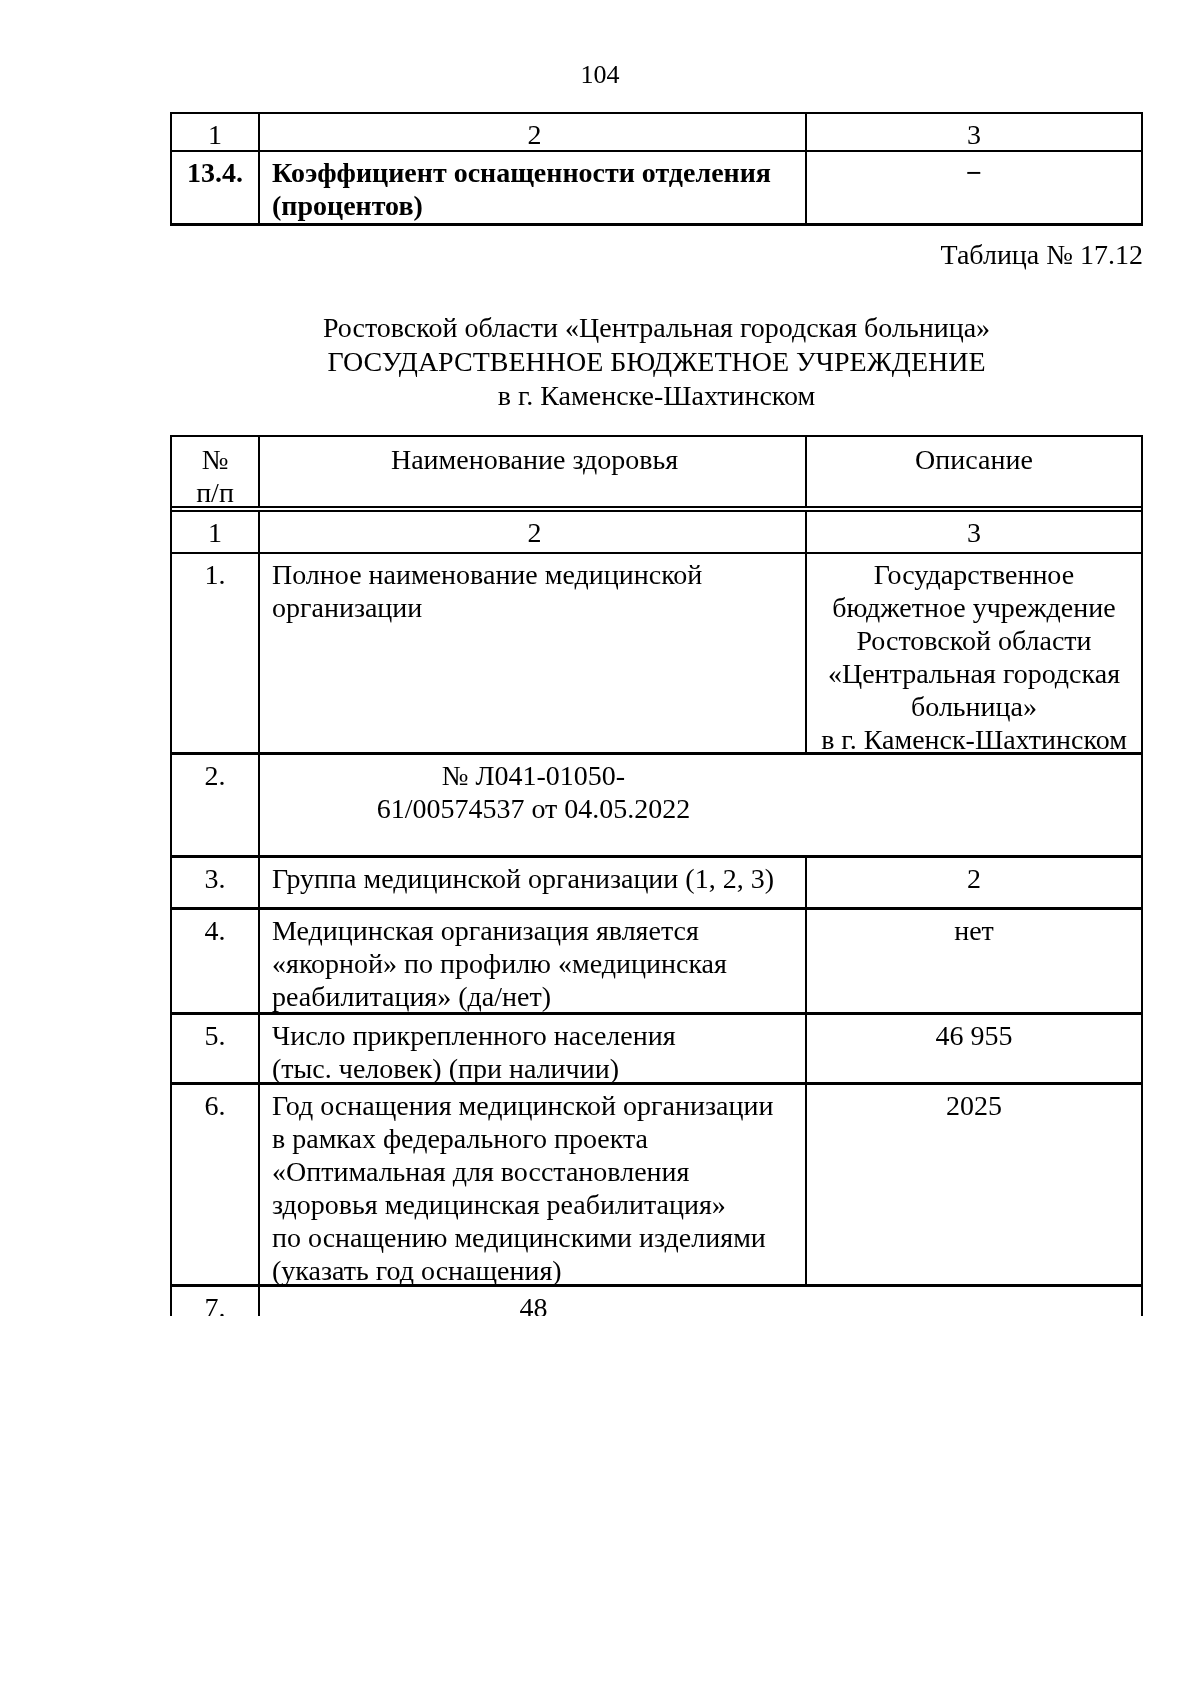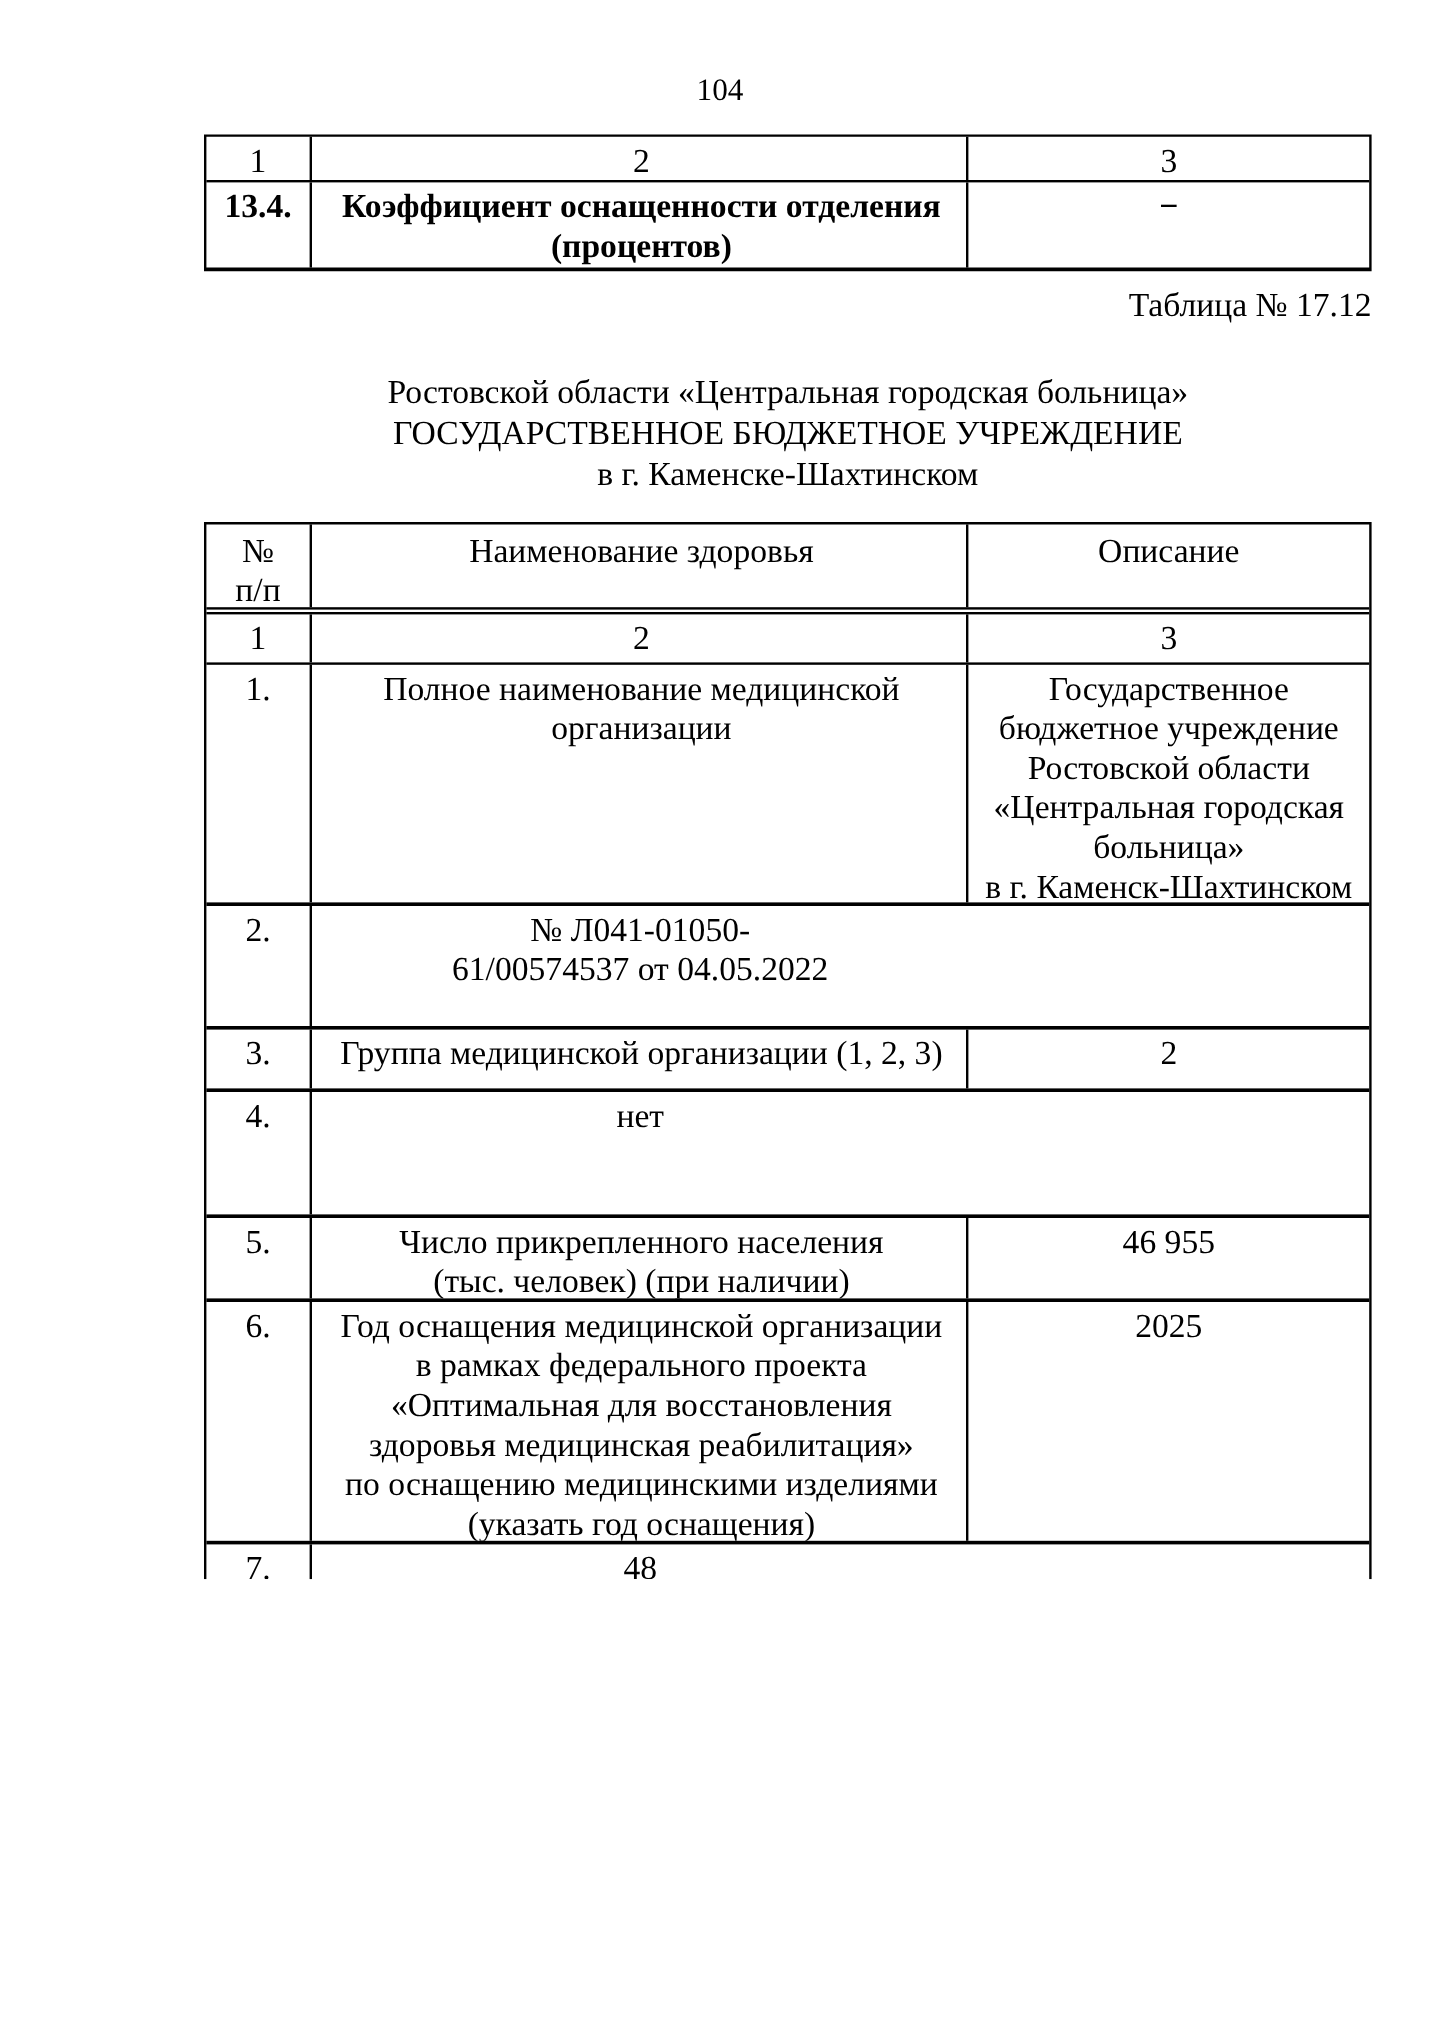--- a/index.html
+++ b/index.html
@@ -37,21 +37,21 @@
     border-bottom: 3px solid #000;
   }
   .trow:last-child { border-bottom: none; font-weight: bold; }
   .cell {
     box-sizing: border-box;
     white-space: pre-line;
     overflow: hidden;
     padding-top: 4px;
   }
   .c1 { text-align: center; border-right: 2px solid #000; }
-  .c2 { text-align: center; padding-left: 12px; padding-right: 8px; border-right: 2px solid #000; }
+  .c2 { text-align: left; padding-left: 12px; padding-right: 8px; border-right: 2px solid #000; }
   .c3 { text-align: center; padding-left: 2px; padding-right: 2px; }
 
   
   .top-tbl { margin-top: 21px; }
   .top-tbl .cols-row { height: 38px; border-bottom: 2px solid #000; }
   .top-tbl .data-row { height: 71px; }
 
   
   .caption {
     margin-top: 12px;
@@ -132,20 +132,23 @@
     </div>
 
     <div class="trow" style="height:52px;">
       <div class="cell c1">3.</div>
       <div class="cell c2">Группа медицинской организации (1, 2, 3)</div>
       <div class="cell c3">2</div>
     </div>
 
     <div class="trow" style="height:105px;">
       <div class="cell c1">4.</div>
+      <div class="cell c2">Медицинская организация является
+«якорной» по профилю «медицинская
+реабилитация» (да/нет)</div>
       <div class="cell c3">нет</div>
     </div>
 
     <div class="trow" style="height:70px;">
       <div class="cell c1">5.</div>
       <div class="cell c2">Число прикрепленного населения
 (тыс. человек) (при наличии)</div>
       <div class="cell c3">46 955</div>
     </div>
 

